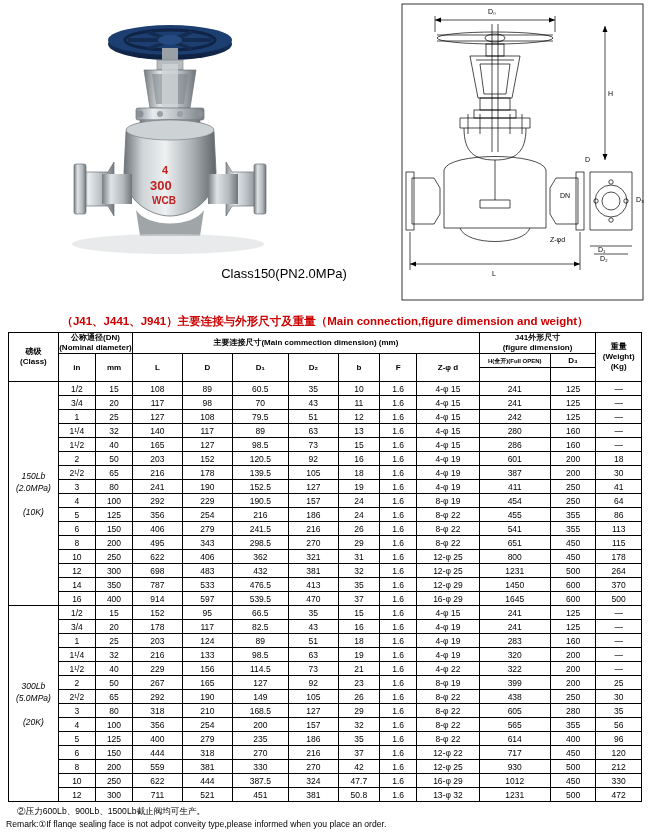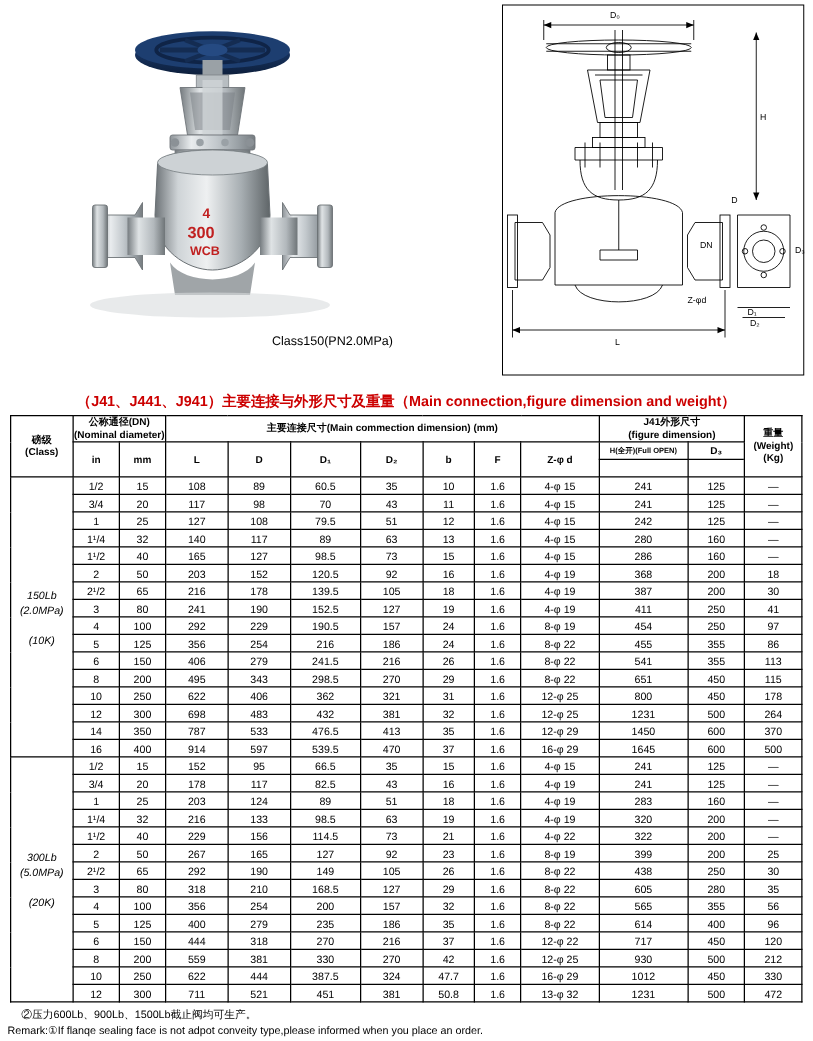--- a/index.html
+++ b/index.html
@@ -1,19 +1,19 @@
 <!DOCTYPE html>
 <html><head>
 <meta charset="utf-8">
 <style>
   html,body{margin:0;padding:0;background:#ffffff;}
   body{width:650px;height:833px;font-family:"Liberation Sans",sans-serif;color:#000;position:relative;overflow:hidden;}
   .top{position:relative;height:312px;}
   .photo{position:absolute;left:40px;top:4px;width:260px;height:295px;}
-  .caption{position:absolute;left:136px;top:268px;width:260px;text-align:center;font-size:10px;line-height:11px;color:#000;}
+  .caption{position:absolute;left:154px;top:268px;width:260px;text-align:center;font-size:13px;line-height:11px;color:#000;}
   .drawing{position:absolute;left:400px;top:2px;width:245px;height:300px;}
   .title{
     text-align:center;color:#cc0000;font-weight:bold;font-size:11.5px;
     margin:2px 0 3px 0;
   }
   table.main{border-collapse:collapse;width:634px;margin:0 auto;font-size:8.5px;}
   table.main th, table.main td{
     border:1px solid #000;text-align:center;vertical-align:middle;padding:0;
     height:13px;line-height:12px;font-weight:normal;
   }
@@ -311,21 +311,21 @@
       <tr>
         <td>2</td>
         <td>50</td>
         <td>203</td>
         <td>152</td>
         <td>120.5</td>
         <td>92</td>
         <td>16</td>
         <td>1.6</td>
         <td>4-φ 19</td>
-        <td>368</td>
+        <td>601</td>
         <td>200</td>
         <td>18</td>
       </tr>
       <tr>
         <td>2¹/2</td>
         <td>65</td>
         <td>216</td>
         <td>178</td>
         <td>139.5</td>
         <td>105</td>
@@ -355,21 +355,21 @@
         <td>100</td>
         <td>292</td>
         <td>229</td>
         <td>190.5</td>
         <td>157</td>
         <td>24</td>
         <td>1.6</td>
         <td>8-φ 19</td>
         <td>454</td>
         <td>250</td>
-        <td>97</td>
+        <td>64</td>
       </tr>
       <tr>
         <td>5</td>
         <td>125</td>
         <td>356</td>
         <td>254</td>
         <td>216</td>
         <td>186</td>
         <td>24</td>
         <td>1.6</td>

